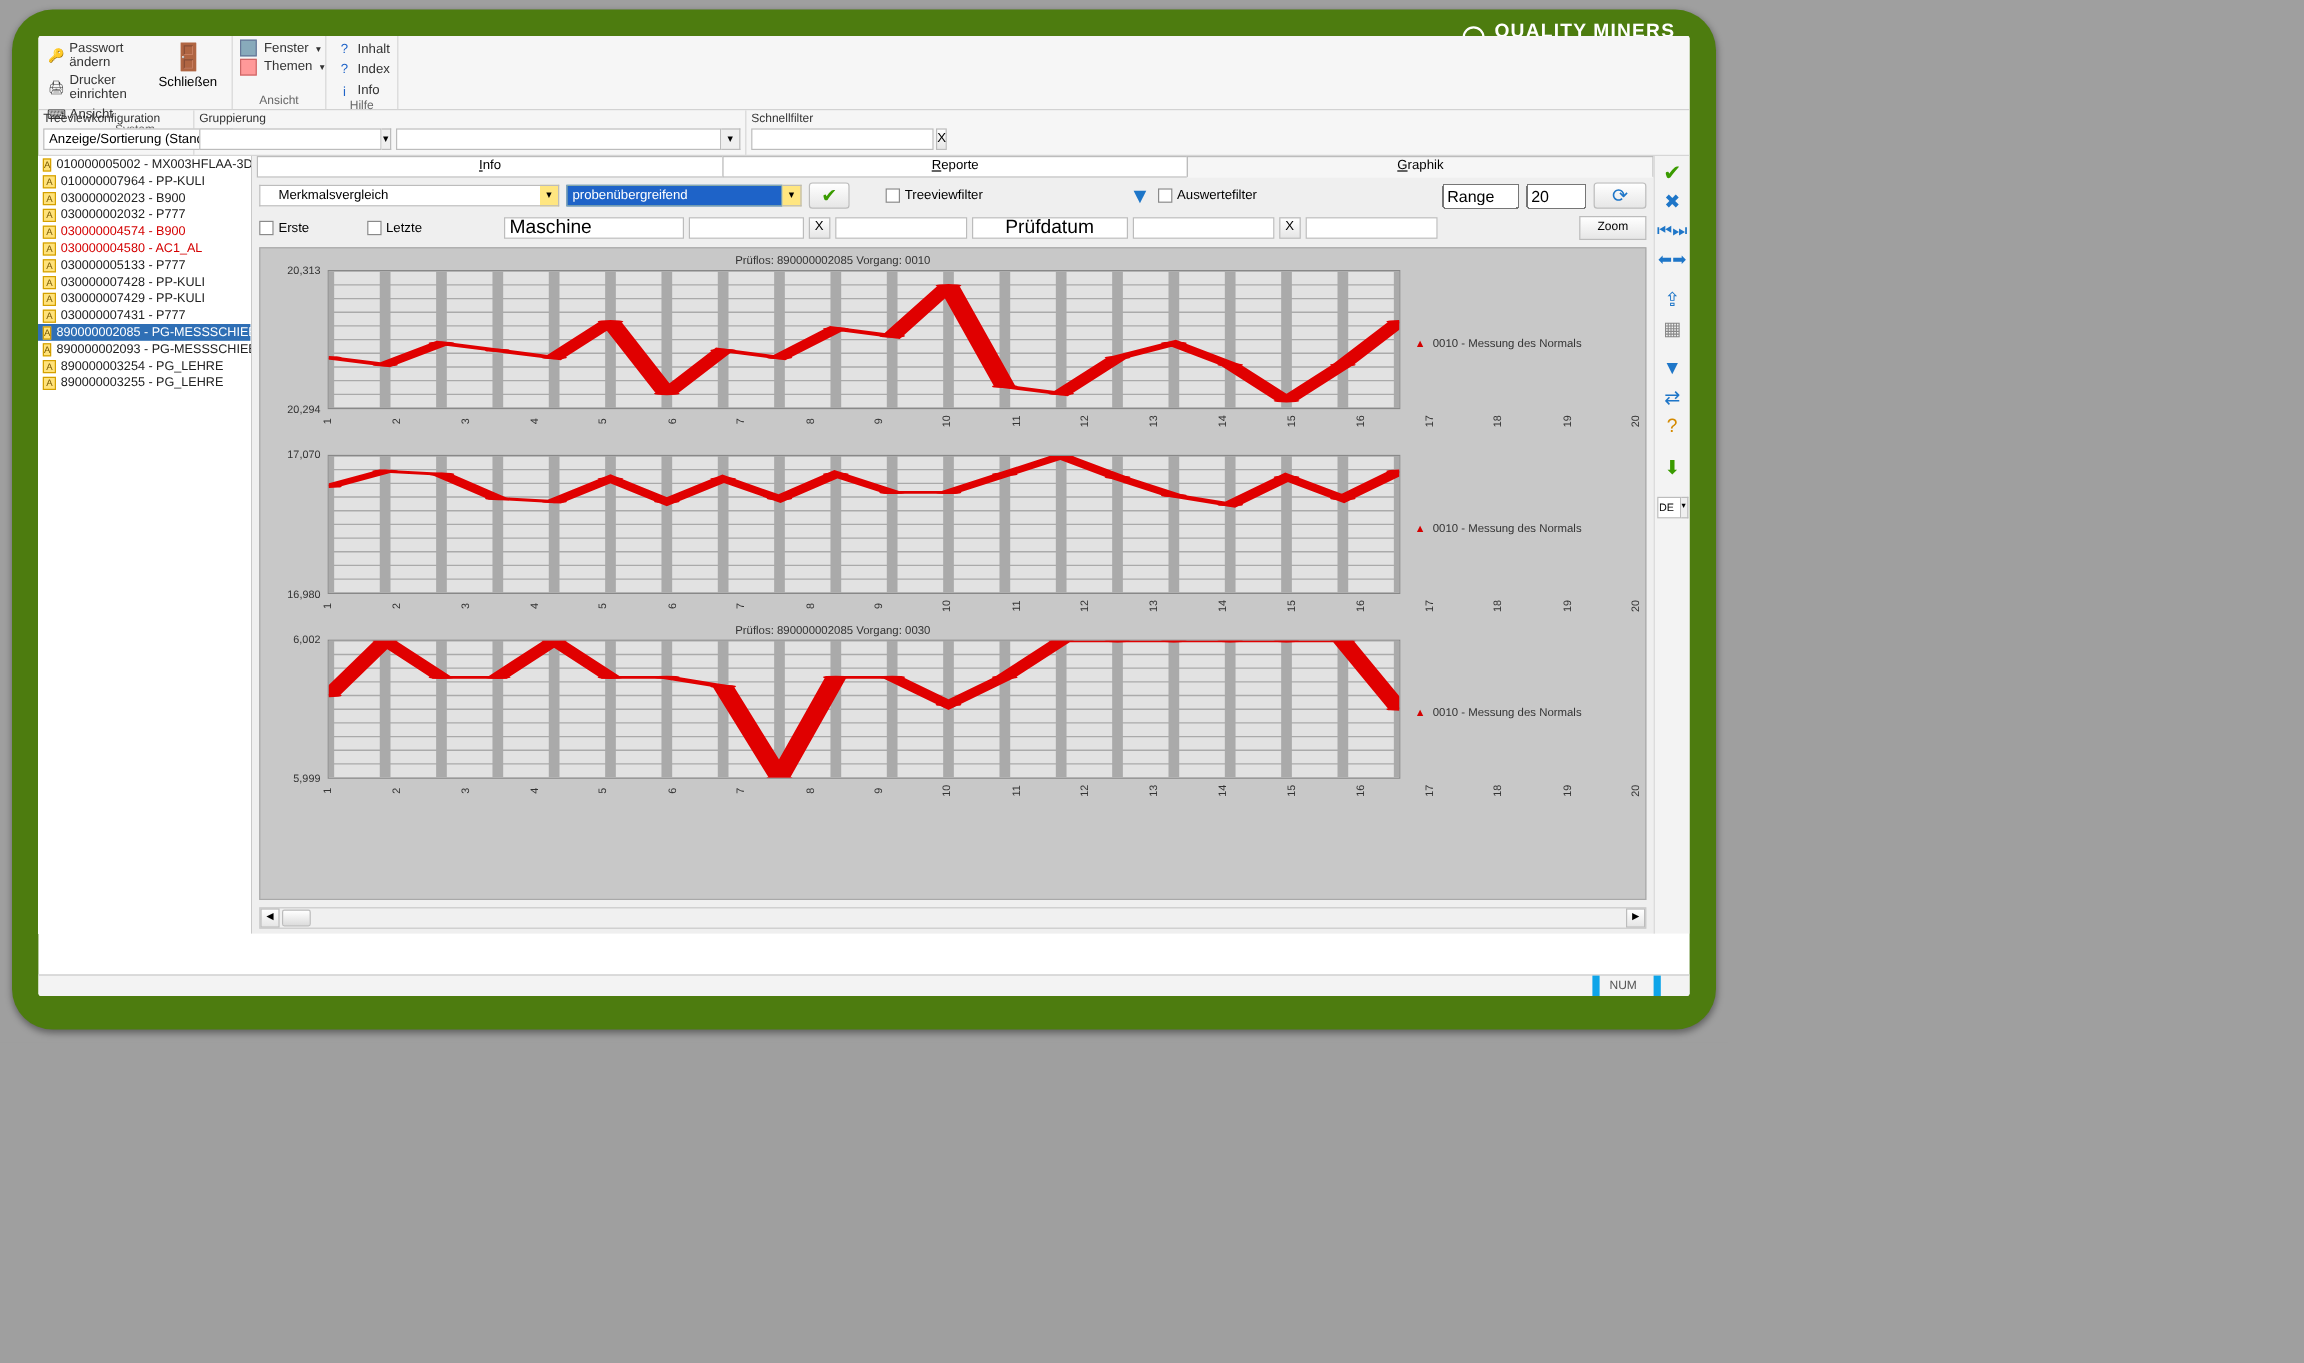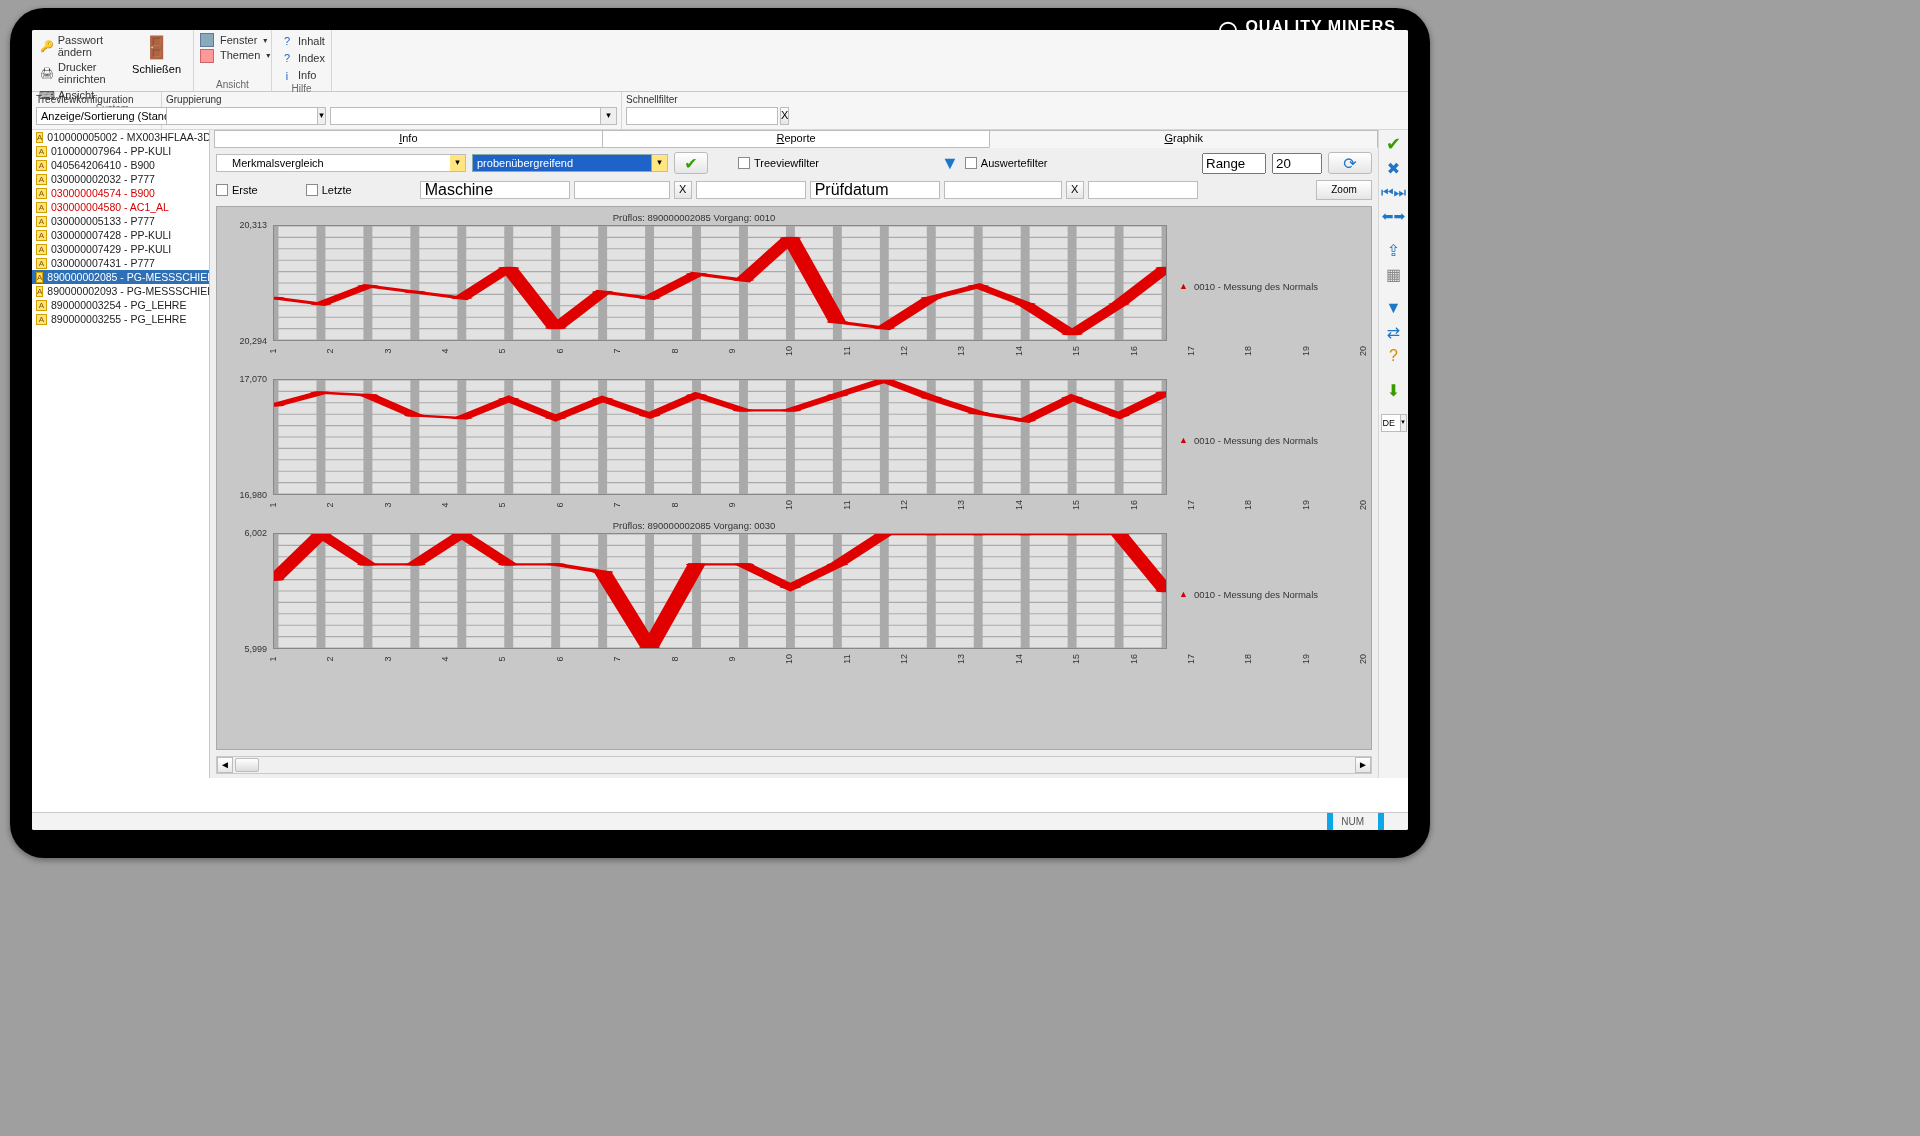--- a/index.html
+++ b/index.html
@@ -1,17 +1,17 @@
 <!DOCTYPE html>
 <html><head>
 <meta charset="utf-8">
 <style>
   * { box-sizing: border-box; font-family: "Segoe UI", Tahoma, sans-serif; }
   html,body { margin:0; padding:0; background:#9f9f9f; width:1440px; height:869px; overflow:hidden; }
-  .device { position:absolute; top:8px; left:10px; width:1420px; height:850px; background:#000000; border-radius:34px; padding:22px 22px 28px 22px; box-shadow:0 2px 6px rgba(0,0,0,0.4); }
+  .device { position:absolute; top:8px; left:10px; width:1420px; height:850px; background:#4d7c0f; border-radius:34px; padding:22px 22px 28px 22px; box-shadow:0 2px 6px rgba(0,0,0,0.4); }
   .brand { position:absolute; top:10px; right:34px; color:#fff; font-size:16px; letter-spacing:1px; display:flex; align-items:center; gap:6px; font-weight:600;}
   .brand .sub { display:block; font-size:7px; letter-spacing:0.5px; font-weight:400; color:#ccc; text-align:right;}
   .brand svg { width:22px; height:22px; }
   .screen { background:#fff; width:100%; height:100%; position:relative; overflow:hidden; border-radius:2px; }
 
   
   .tabs { display:flex; font-size:11px; border-bottom:1px solid #c9c9c9; background:#f3f3f3; height:20px; }
   .tab { padding:3px 14px 2px 14px; cursor:pointer; color:#333; }
   .tab.active { background:#fff; border:1px solid #c9c9c9; border-bottom:1px solid #fff; position:relative; top:0px; }
   .ribbon { display:flex; background:#f6f6f6; border-bottom:1px solid #c9c9c9; height:62px; font-size:11px; }
@@ -204,21 +204,21 @@
           <div class="tnode">
             <span class="tic">A</span>
             <span>010000005002 - MX003HFLAA-3D</span>
           </div>
           <div class="tnode">
             <span class="tic">A</span>
             <span>010000007964 - PP-KULI</span>
           </div>
           <div class="tnode">
             <span class="tic">A</span>
-            <span>040564206410 - B900</span>
+            <span>030000002023 - B900</span>
           </div>
           <div class="tnode">
             <span class="tic">A</span>
             <span>030000002032 - P777</span>
           </div>
           <div class="tnode red">
             <span class="tic">A</span>
             <span>030000004574 - B900</span>
           </div>
           <div class="tnode red">
@@ -306,21 +306,21 @@
             <div style="width:40px"></div>
             <div class="chk">
                 <div class="box"></div>
                 <span>Letzte</span>
               </div>
             <div style="width:60px"></div>
             <input class="f" style="width: 150px;" value="Maschine">
             <input class="f" style="width: 96px;">
             <div class="xbtn">X</div>
             <input class="f" style="width: 110px;">
-            <input class="f" style="width: 130px;" value="Prüfdatum">
+            <input class="f" style="width: 130px; text-align: center;" value="Prüfdatum">
             <input class="f" style="width: 118px;">
             <div class="xbtn">X</div>
             <input class="f" style="width: 110px;">
             <div style="flex:1"></div>
             <div class="zoombtn">Zoom</div>
           </div>
 
           <div class="charts" id="charts">
               <div class="chartbox">
                 <div class="ctitle">Prüflos: 890000002085 Vorgang: 0010</div>

